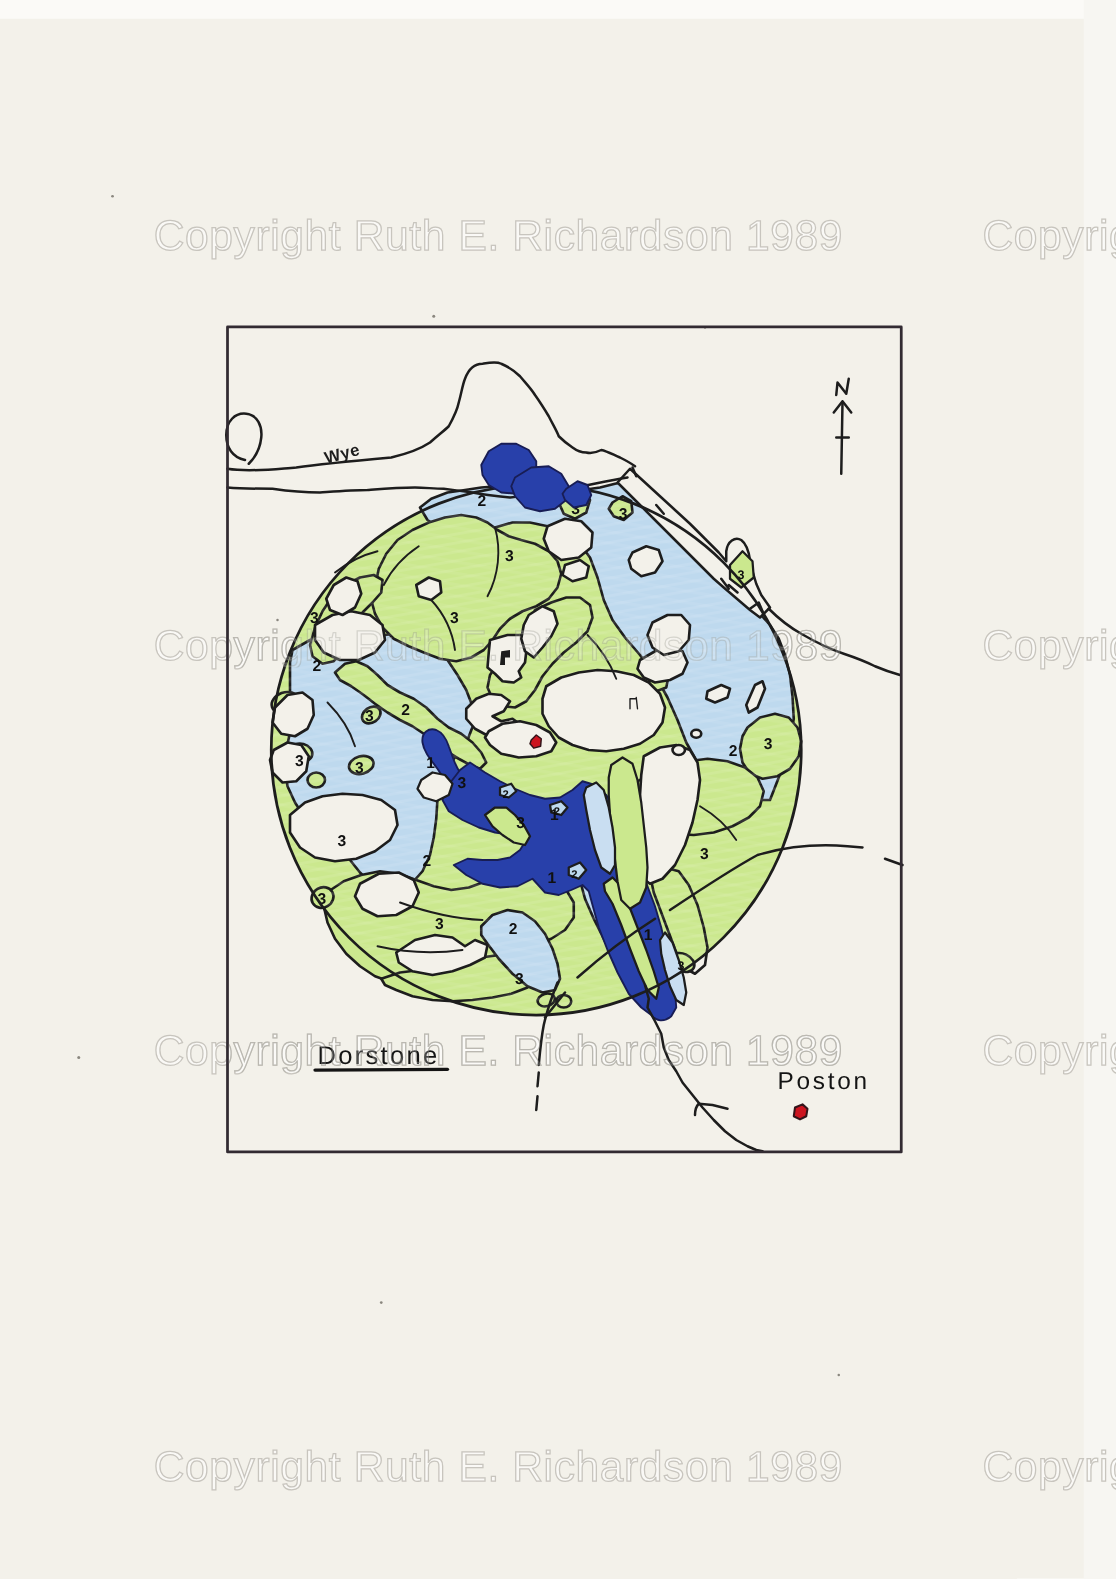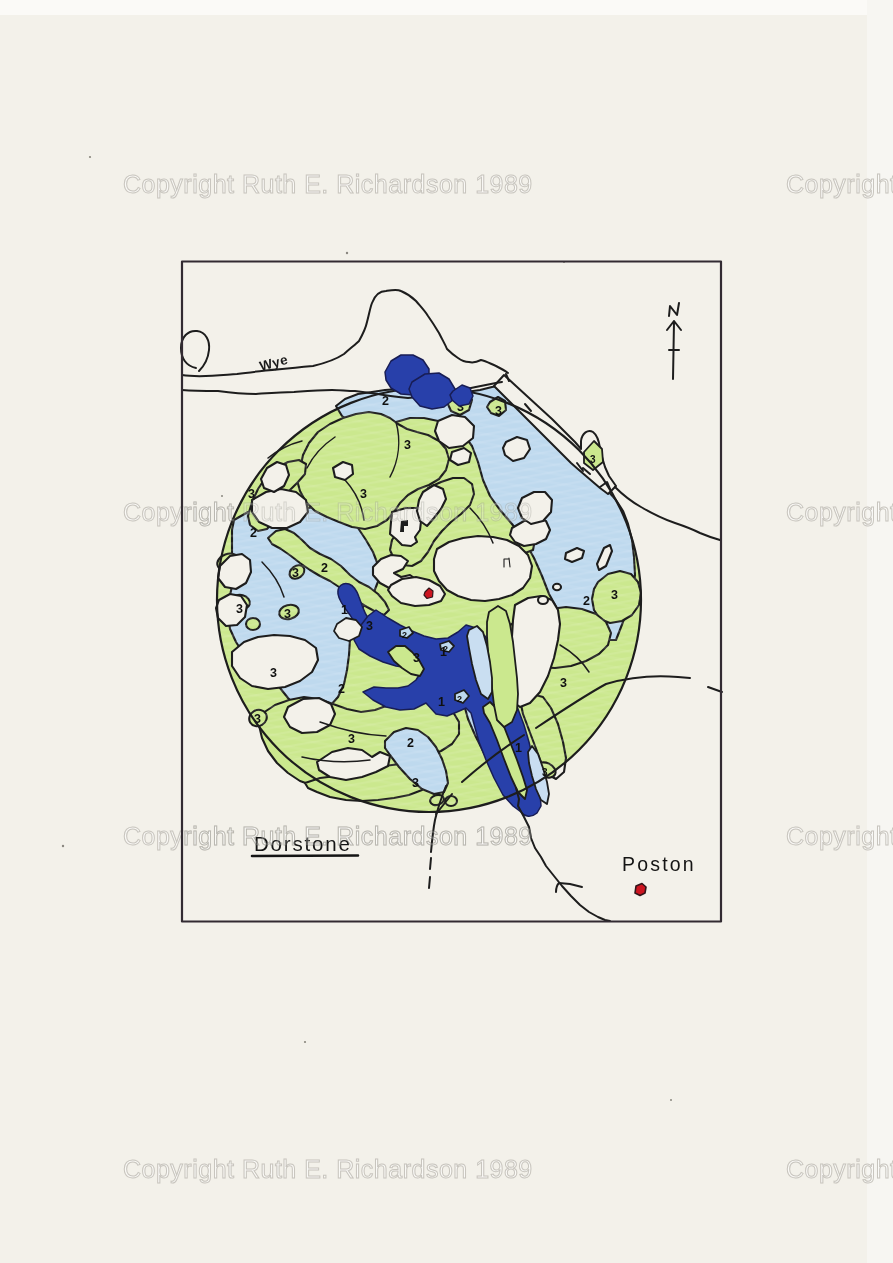--- a/index.html
+++ b/index.html
@@ -1,18 +1,18 @@
 <!DOCTYPE html>
 <html><head>
 <meta charset="utf-8">
 <style>
   html,body{margin:0;padding:0;}
   .page{position:relative;width:893px;height:1263px;background:#f3f1ea;overflow:hidden;font-family:"Liberation Sans",sans-serif;}
   .topstrip{position:absolute;left:0;top:0;width:893px;height:15px;background:#fbfaf7;}
-  .wm{position:absolute;white-space:nowrap;font-size:25px;color:rgba(255,255,255,0.55);-webkit-text-stroke:1px #c8c5be;letter-spacing:0.5px;}
+  .wm{position:absolute;white-space:nowrap;font-size:34px;color:rgba(255,255,255,0.55);-webkit-text-stroke:1px #c8c5be;letter-spacing:0.5px;}
   .wmtop{color:rgba(255,255,255,0.20);-webkit-text-stroke:1px rgba(142,142,134,0.30);}
 </style>
 </head>
 <body>
 <div class="page">
 
   <div class="topstrip"></div>
 
   <div style="position:absolute;right:0;top:0;width:26px;height:1263px;background:#f7f6f2;"></div>
 

